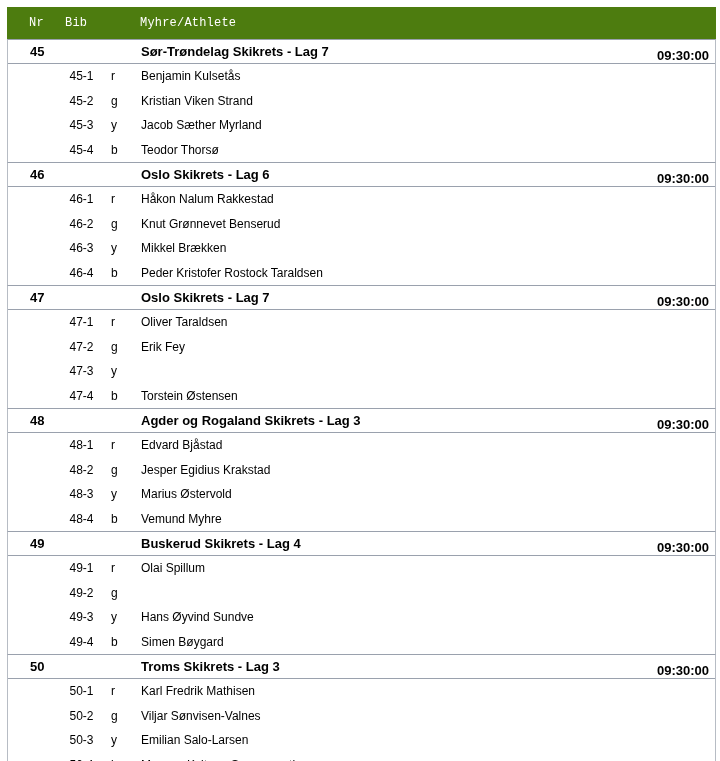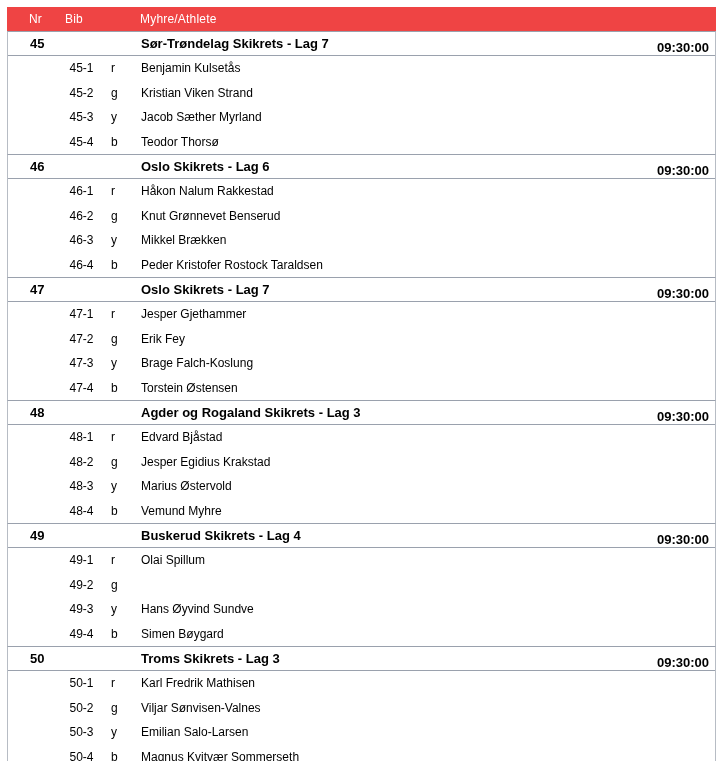--- a/index.html
+++ b/index.html
@@ -12,22 +12,22 @@
   .page{margin:7px 4px 0 7px;width:709px;}
 
   
   .grid{
     display:grid;
     grid-template-columns:58px 40px 29px 1fr 86px;
     align-items:center;
   }
 
   .thead{
-    background:#ef4444;color:#fff;
-    height:24px;font-size:12px;letter-spacing:.2px;
+    background:#4d7c0f;color:#fff;
+    height:32px;font-size:12px;letter-spacing:.2px;font-family:Liberation Mono, monospace;
   }
   .thead .col-bib{text-align:left;padding-right:0;}
 
   .team-block{
     border-left:1px solid #b7bcc4;
     border-right:1px solid #b7bcc4;
     border-top:1px solid #9aa1ad;
   }
   .team-block:last-child{border-bottom:1px solid #9aa1ad;}
 
@@ -146,37 +146,36 @@
       <span class="col-bib"></span>
       <span class="col-leg"></span>
       <span class="col-name">Oslo Skikrets - Lag 7</span>
       <span class="col-time">09:30:00</span>
     </div>
 
   <div class="ath-row grid">
     <span class="col-nr"></span>
     <span class="col-bib">47-1</span>
     <span class="col-leg">r</span>
-    <span class="col-name">Jesper Gjethammer</span>
+    <span class="col-name">Oliver Taraldsen</span>
     <span class="col-time"></span>
   </div>
 
   <div class="ath-row grid">
     <span class="col-nr"></span>
     <span class="col-bib">47-2</span>
     <span class="col-leg">g</span>
     <span class="col-name">Erik Fey</span>
     <span class="col-time"></span>
   </div>
 
   <div class="ath-row grid">
     <span class="col-nr"></span>
     <span class="col-bib">47-3</span>
     <span class="col-leg">y</span>
-    <span class="col-name">Brage Falch-Koslung</span>
     <span class="col-time"></span>
   </div>
 
   <div class="ath-row grid">
     <span class="col-nr"></span>
     <span class="col-bib">47-4</span>
     <span class="col-leg">b</span>
     <span class="col-name">Torstein Østensen</span>
     <span class="col-time"></span>
   </div>

